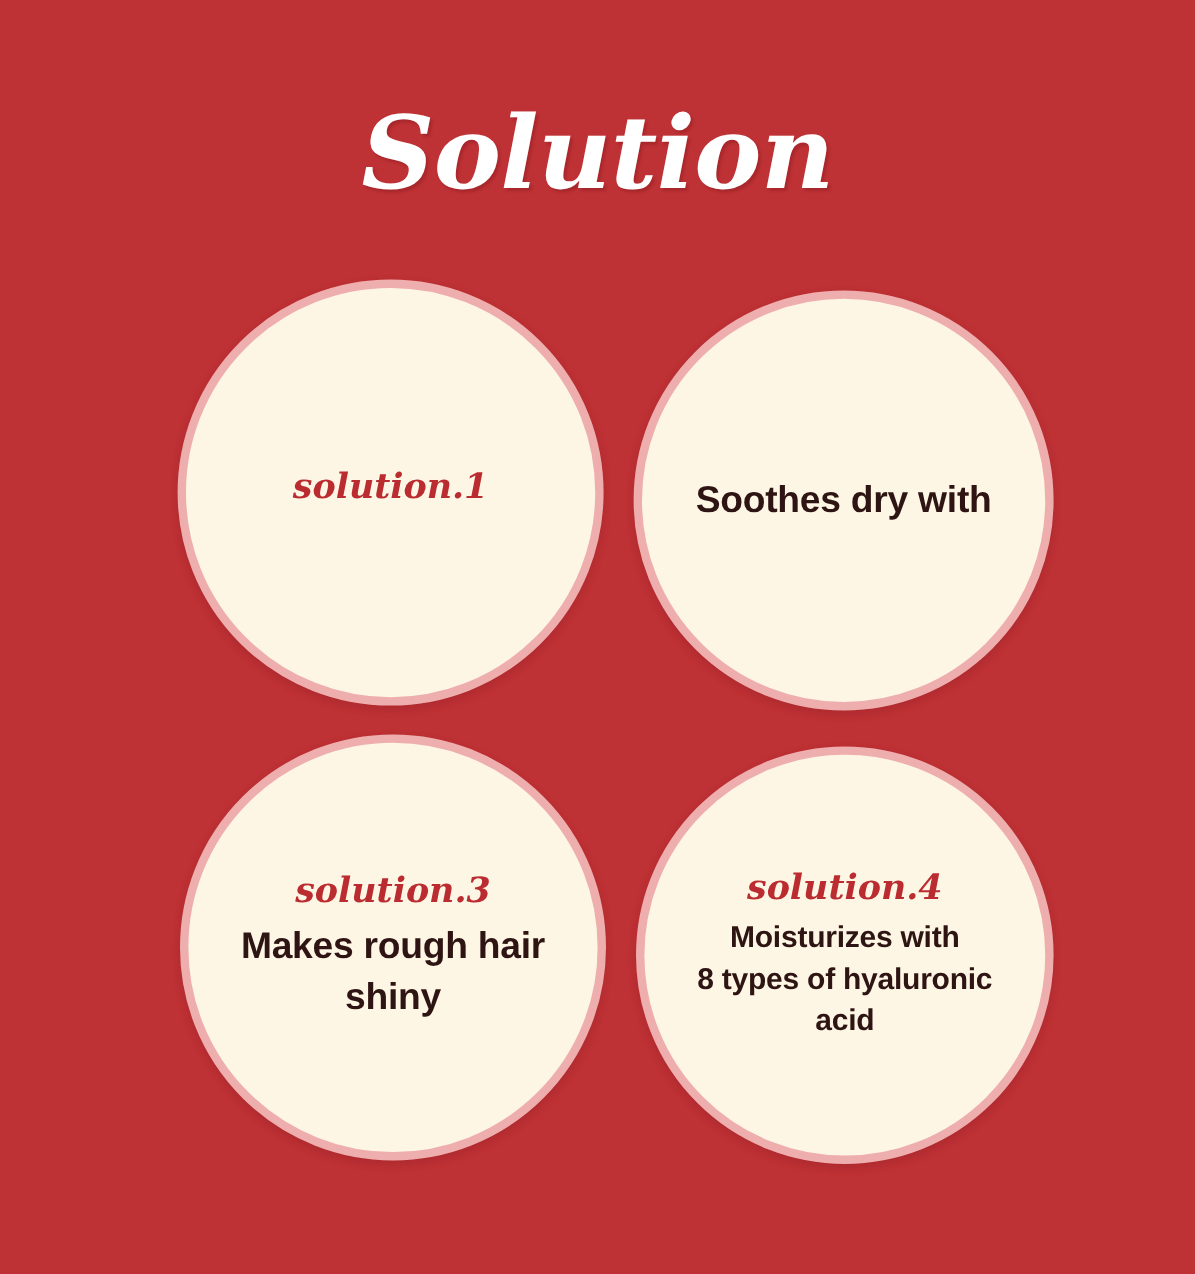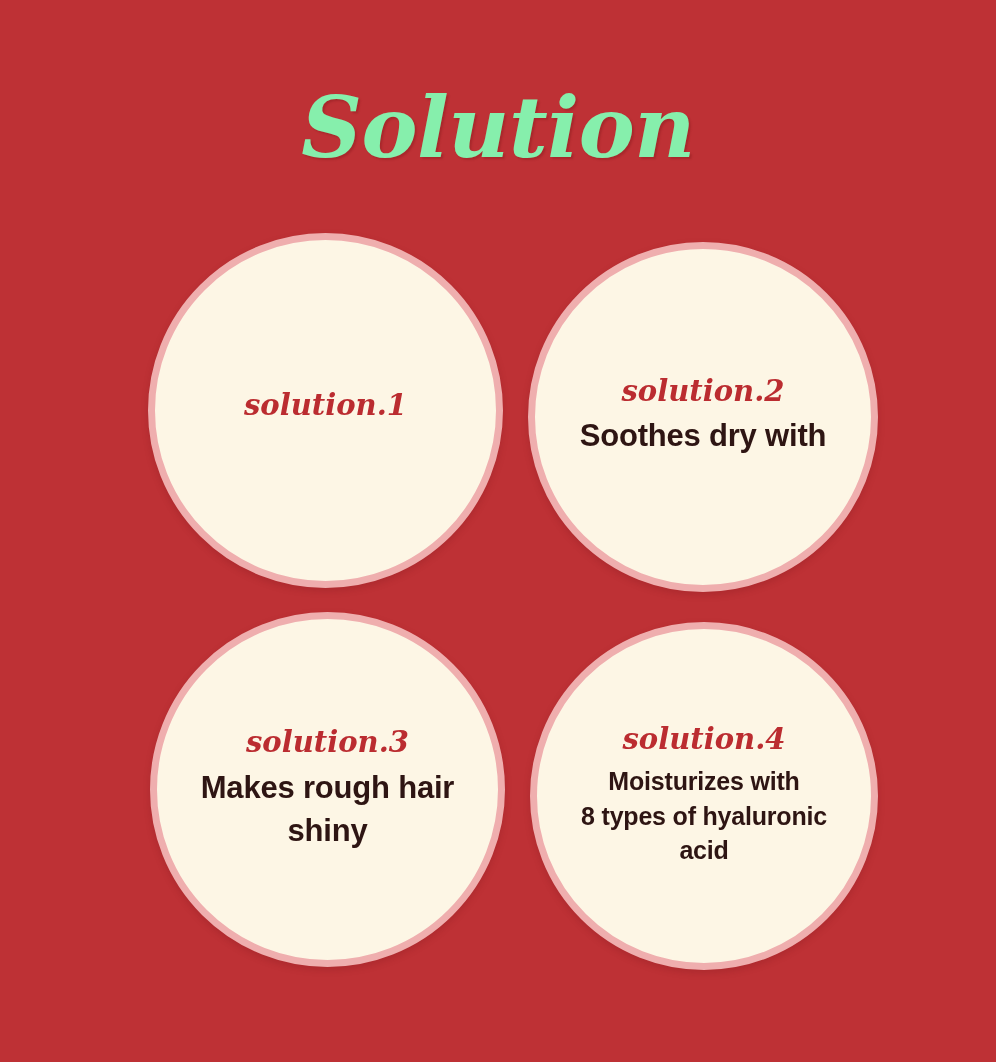--- a/index.html
+++ b/index.html
@@ -34,21 +34,21 @@
     line-height: 1;
   }
 
   #page-title {
     display: inline-block;
     font-family: "DejaVu Serif", "Liberation Serif", serif;
     font-style: italic;
     font-weight: 700;
     font-size: 84px;
     letter-spacing: -0.5px;
-    color: #86efac;
+    color: #ffffff;
     text-shadow: 2px 2px 2px rgba(120, 20, 24, 0.30);
   }
 
   
   #circle-grid {
     position: absolute;
     top: 0; left: 16px;
     width: 996px;
     height: 1062px;
   }
@@ -115,21 +115,20 @@
   <div id="circle-grid">
 
     <div class="solution-circle" id="circle-1">
       <div class="circle-inner">
         <div class="solution-tag">solution.1</div>
       </div>
     </div>
 
     <div class="solution-circle" id="circle-2">
       <div class="circle-inner">
-        <div class="solution-tag">solution.2</div>
         <div class="solution-text">Soothes dry with</div>
       </div>
     </div>
 
     <div class="solution-circle" id="circle-3">
       <div class="circle-inner">
         <div class="solution-tag">solution.3</div>
         <div class="solution-text">Makes rough hair
 shiny</div>
       </div>

